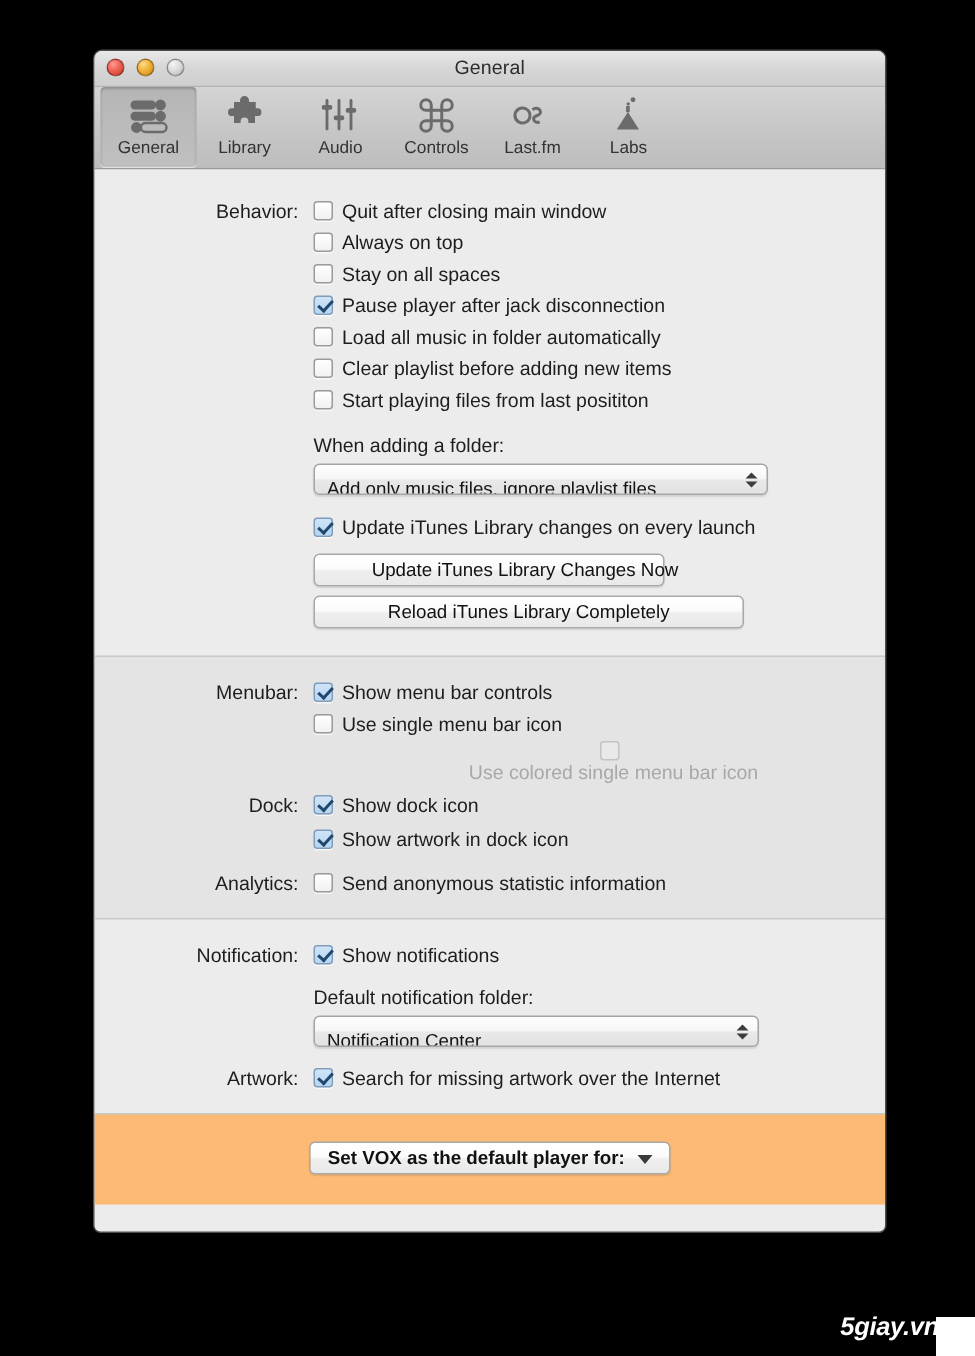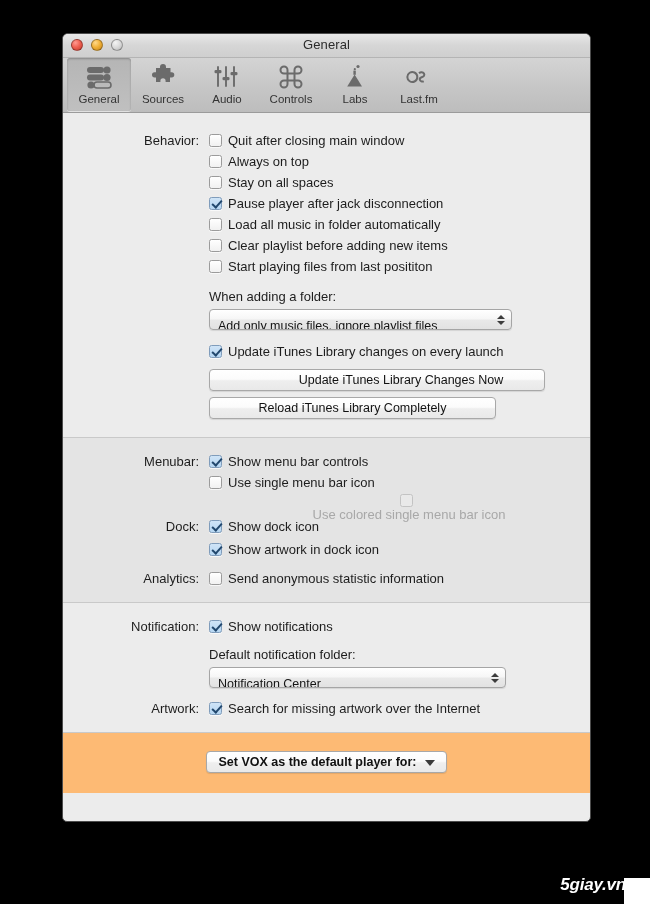--- a/index.html
+++ b/index.html
@@ -313,21 +313,21 @@
         </div>
         <div class="tb-label">General</div>
       </div>
 
       <div class="tb-item">
         <div class="tb-icon">
           <svg width="28" height="26" viewBox="0 0 28 26">
             <path fill="#6b6b6b" d="M11 3a3 3 0 016 0v1h4.5v4.2h1.2a2.6 2.6 0 110 5.2H21V18H16.6v-1.1a2.6 2.6 0 10-5.2 0V18H7v-4.6H5.6a2.6 2.6 0 110-5.2H7V4h4V3z"></path>
           </svg>
         </div>
-        <div class="tb-label">Sources</div>
+        <div class="tb-label">Library</div>
       </div>
 
       <div class="tb-item">
         <div class="tb-icon">
           <svg width="28" height="26" viewBox="0 0 28 26">
             <g stroke="#6b6b6b" stroke-width="1.9" stroke-linecap="round">
               <line x1="5" y1="3" x2="5" y2="22"></line>
               <line x1="13" y1="3" x2="13" y2="22"></line>
               <line x1="21" y1="3" x2="21" y2="22"></line>
             </g>
@@ -345,42 +345,42 @@
         <div class="tb-icon">
           <svg width="28" height="26" viewBox="0 0 28 26">
             <path fill="none" stroke="#6b6b6b" stroke-width="2" d="M10.5 9.5V6a3.5 3.5 0 10-3.5 3.5h3.5zM17.5 9.5V6a3.5 3.5 0 113.5 3.5h-3.5zM10.5 16.5V20a3.5 3.5 0 11-3.5-3.5h3.5zM17.5 16.5V20a3.5 3.5 0 103.5-3.5h-3.5zM10.5 9.5h7v7h-7z"></path>
           </svg>
         </div>
         <div class="tb-label">Controls</div>
       </div>
 
       <div class="tb-item">
         <div class="tb-icon">
+          <svg width="32" height="26" viewBox="0 0 32 26">
+            <path fill="none" stroke="#6b6b6b" stroke-width="2" d="M11.5 8.5a5 5 0 100 9 5 5 0 000-9z"></path>
+            <path fill="none" stroke="#6b6b6b" stroke-width="2" d="M16 9.2c1.6-1.5 4-1.2 5 .4.9 1.5-.2 2.9-1.8 3.4-1.6.5-2.8 1.3-2.4 2.8.4 1.5 2.3 2.2 4 1.5"></path>
+          </svg>
+        </div>
+        <div class="tb-label">Last.fm</div>
+      </div>
+
+      <div class="tb-item">
+        <div class="tb-icon">
           <svg width="28" height="26" viewBox="0 0 28 26">
             <g fill="#6b6b6b">
               <circle cx="17" cy="2.5" r="1.6"></circle>
               <circle cx="13.8" cy="5.2" r="1.1"></circle>
               <rect x="12.4" y="6.6" width="2.4" height="4.2"></rect>
               <path d="M13.6 10.6L6.2 22.4h14.8L13.6 10.6z"></path>
             </g>
           </svg>
         </div>
         <div class="tb-label">Labs</div>
       </div>
 
-      <div class="tb-item">
-        <div class="tb-icon">
-          <svg width="32" height="26" viewBox="0 0 32 26">
-            <path fill="none" stroke="#6b6b6b" stroke-width="2" d="M11.5 8.5a5 5 0 100 9 5 5 0 000-9z"></path>
-            <path fill="none" stroke="#6b6b6b" stroke-width="2" d="M16 9.2c1.6-1.5 4-1.2 5 .4.9 1.5-.2 2.9-1.8 3.4-1.6.5-2.8 1.3-2.4 2.8.4 1.5 2.3 2.2 4 1.5"></path>
-          </svg>
-        </div>
-        <div class="tb-label">Last.fm</div>
-      </div>
-
     </div>
 
     <div class="section sec-a">
 
       <div class="row">
         <div class="lbl">Behavior:</div>
         <div class="ctl">
 
           <div class="cb-line">
             <div class="cb"></div>
@@ -427,21 +427,21 @@
               <span class="tri-up"></span>
                 <span class="tri-dn"></span>
             </span>
           </div>
 
           <div class="cb-line" style="margin-bottom:8px;">
             <div class="cb checked"></div>
             <div class="cb-text">Update iTunes Library changes on every launch</div>
           </div>
 
-          <div class="pbtn" style="width:336px;padding-left:48px;">
+          <div class="pbtn" style="width:234px;padding-left:48px;">
             <span>Update iTunes Library Changes Now</span>
           </div>
 
           <div class="pbtn" style="width:287px;margin-bottom:0;">
             <span>Reload iTunes Library Completely</span>
           </div>
 
         </div>
       </div>
 
@@ -460,21 +460,21 @@
             <div class="cb"></div>
             <div class="cb-text">Use single menu bar icon</div>
           </div>
           <div class="cb-line indent">
             <div class="cb disabled"></div>
             <div class="cb-text dim">Use colored single menu bar icon</div>
           </div>
         </div>
       </div>
 
-      <div class="row" style="margin-top:2px;">
+      <div class="row" style="margin-top:12px;">
         <div class="lbl">Dock:</div>
         <div class="ctl">
           <div class="cb-line">
             <div class="cb checked"></div>
             <div class="cb-text">Show dock icon</div>
           </div>
           <div class="cb-line" style="margin-top:4px;">
             <div class="cb checked"></div>
             <div class="cb-text">Show artwork in dock icon</div>
           </div>

